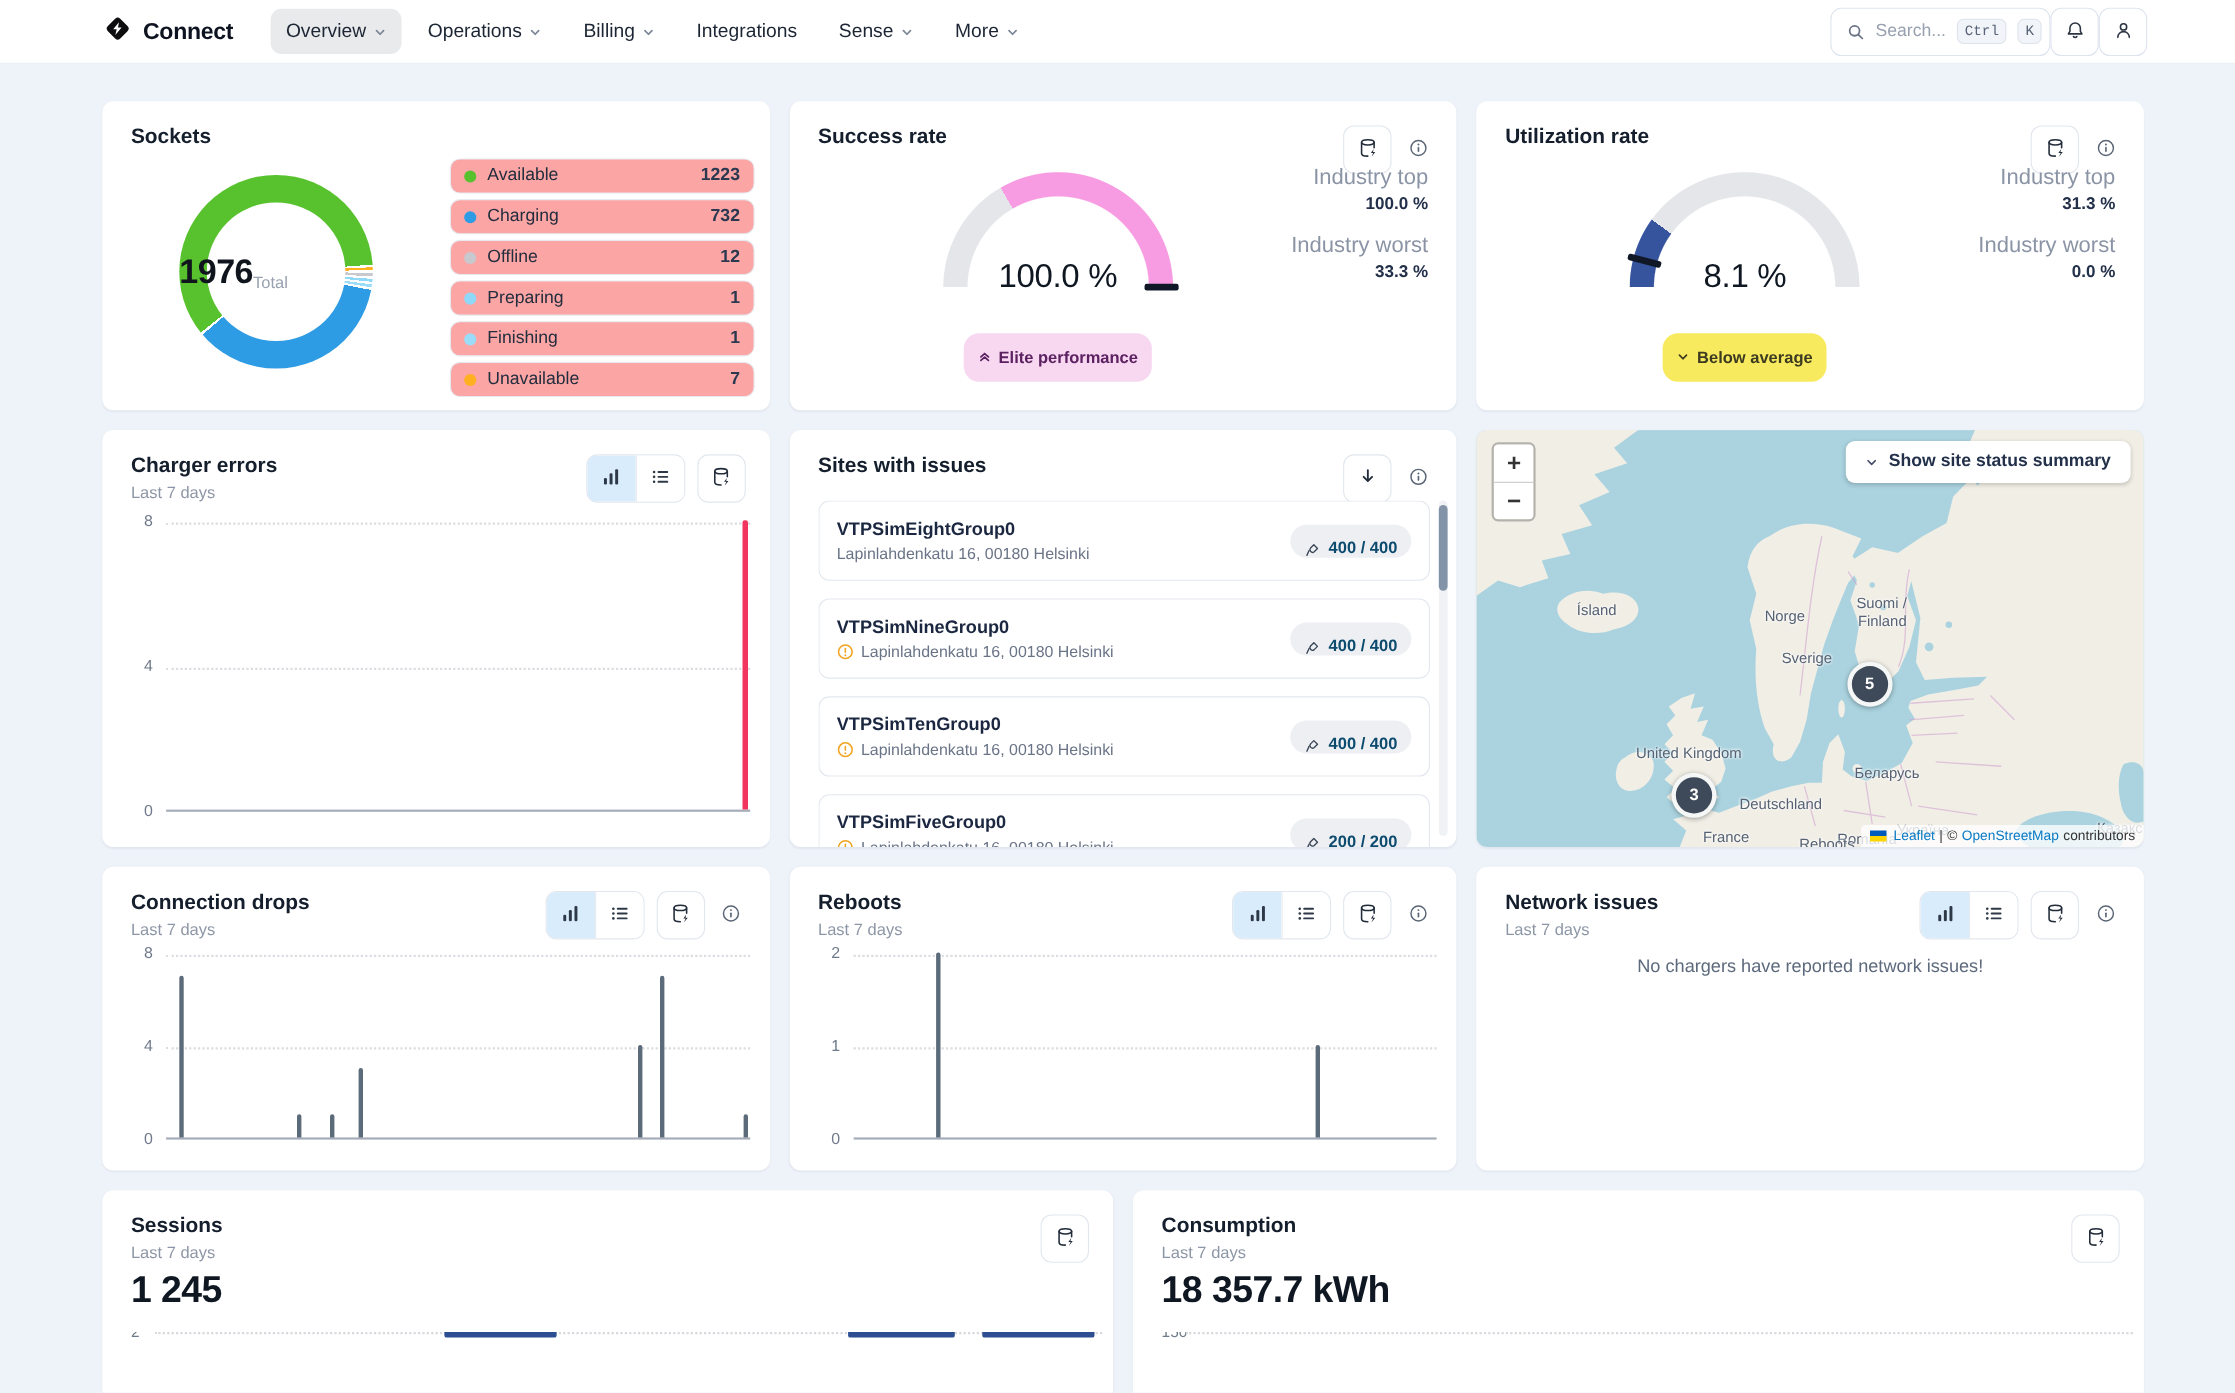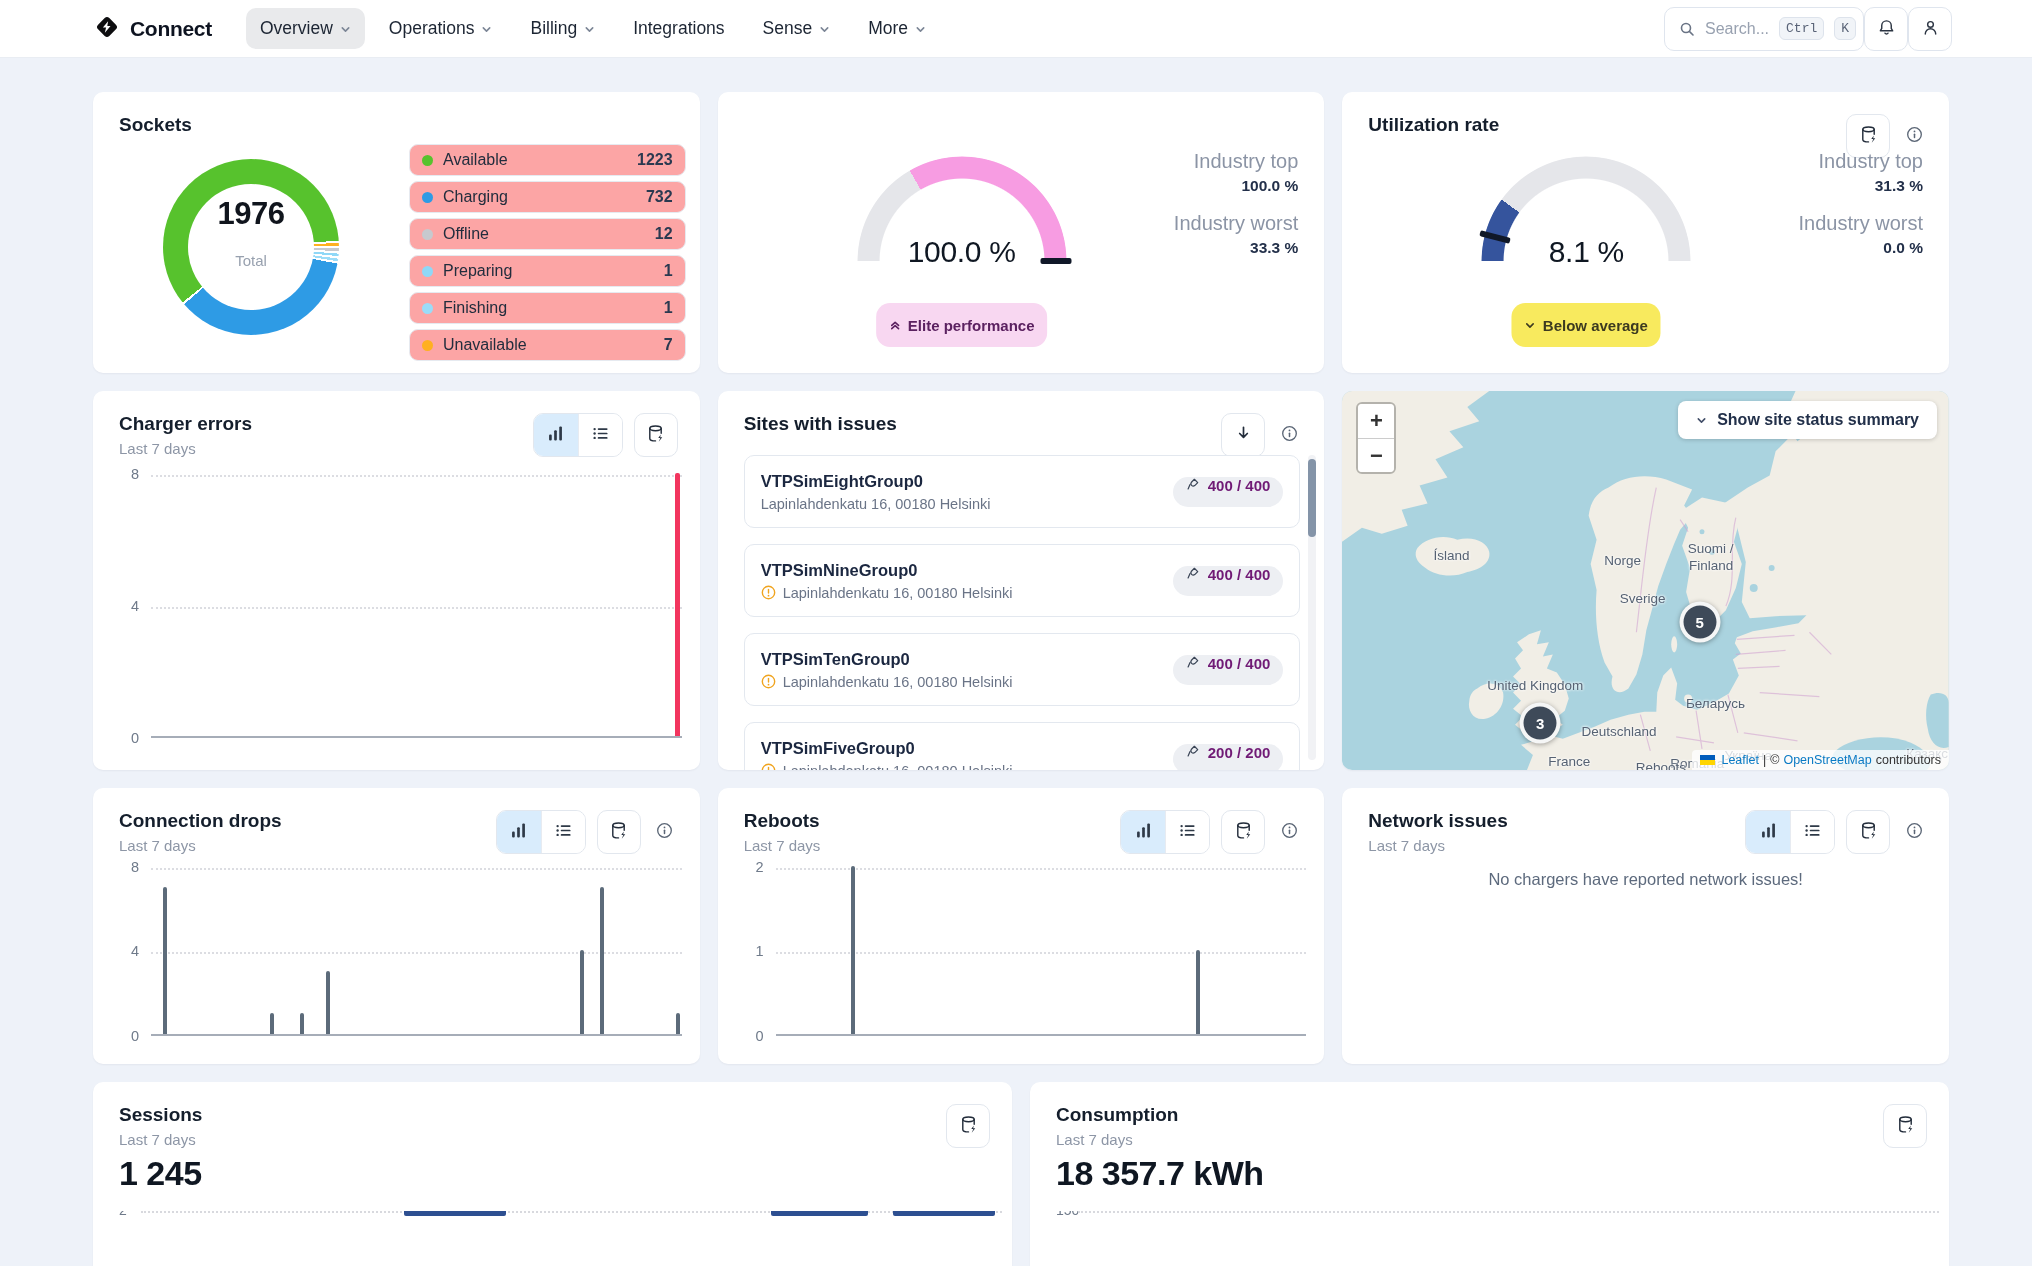--- a/index.html
+++ b/index.html
@@ -75,22 +75,22 @@
     border:none;background:transparent;color:#5a6în575;color:#5a6575;width:26px;height:44px;
     display:flex;align-items:center;justify-content:center;cursor:pointer;padding:0;
   }
   
   .donut{position:absolute;left:70px;top:67px;width:176px;height:176px;border-radius:50%;}
   .donut::after{
     content:"";position:absolute;left:25px;top:25px;right:25px;bottom:25px;
     background:#fff;border-radius:50%;
   }
   .donut-center{
-    position:absolute;left:70px;top:52px;width:176px;height:176px;
-    display:flex;flex-direction:column;align-items:center;justify-content:center;z-index:2;
+    position:absolute;left:70px;top:67px;width:176px;height:176px;
+    display:flex;flex-direction:row;align-items:center;justify-content:flex-start;z-index:2;
   }
   .donut-total{font-size:31px;font-weight:700;color:#10151d;letter-spacing:-0.5px;}
   .donut-total-label{font-size:15px;color:#98a1af;margin-top:20px;}
   .legend{position:absolute;left:316px;right:14px;top:52px;display:flex;flex-direction:column;gap:5px;}
   .legend-row{
     display:flex;align-items:center;gap:10px;height:30px;border:1px solid #e6eaf0;
     border-radius:9px;padding:0 12px;background:#fca5a5;
   }
   .legend-row .dot{width:11px;height:11px;border-radius:50%;flex:none;}
   .legend-row .l-label{font-size:16px;color:#222d3d;flex:1;}
@@ -133,22 +133,22 @@
   
   .sites-list{position:absolute;left:26px;right:24px;top:64px;bottom:0;overflow:hidden;}
   .site-row{
     height:53px;border:1px solid #e3e8ef;border-radius:10px;margin-bottom:16px;
     display:flex;align-items:center;justify-content:space-between;padding:9px 16px;
     background:#fff;cursor:pointer;
   }
   .site-name{font-size:16.5px;font-weight:600;color:#1b2740;}
   .site-addr{display:flex;align-items:center;gap:7px;font-size:14.5px;color:#6a7487;margin-top:5px;}
   .site-badge{
-    display:inline-flex;align-items:flex-start;gap:8px;background:#edeff3;border-radius:15px;
-    height:30px;padding:0 13px;font-size:15px;font-weight:600;color:#701a75;white-space:nowrap;
+    display:inline-flex;align-items:flex-end;gap:8px;background:#edeff3;border-radius:15px;
+    height:30px;padding:0 13px;font-size:15px;font-weight:600;color:#0c4a6e;white-space:nowrap;
   }
   .scrolltrack{position:absolute;right:8px;top:64px;bottom:10px;width:8px;border-radius:4px;background:#f1f2f5;}
   .scrollthumb{position:absolute;left:0;top:4px;width:8px;height:78px;border-radius:4px;background:#8494a8;cursor:grab;}
   
   .map-card{overflow:hidden;}
   .map-canvas{position:absolute;inset:0;cursor:grab;}
   .map-svg{position:absolute;inset:0;width:100%;height:100%;}
   .map-label{
     position:absolute;transform:translate(-50%,-50%);font-size:13.5px;color:#566273;
     white-space:nowrap;text-shadow:0 0 3px #fff, 0 0 3px #fff;z-index:2;
@@ -316,20 +316,39 @@
           </div>
           <div class="legend-row">
             <span class="dot" style="background:#ffb020"></span>
             <span class="l-label">Unavailable</span>
             <span class="l-val">7</span>
           </div>
         </div>
     </section>
 
     <section class="card">
+      <div class="card-head">
+        <div class="card-title">Success rate</div>
+        <div class="toolbar">
+          <button class="icon-btn">
+              <span><svg viewBox="0 0 20 20" width="19" height="19">
+                  <ellipse cx="10" cy="4.6" rx="6" ry="2.5" fill="none" stroke="currentColor" stroke-width="1.5"></ellipse>
+                  <path d="M4 4.6 V15.2 c0 1.5 2.7 2.6 6 2.6 M16 4.6 V9.8" fill="none" stroke="currentColor" stroke-width="1.5" stroke-linecap="round"></path>
+                  <path d="M15.6 11 L12.9 14.8 h2.2 L13.4 18.6 L17.1 13.9 h-2.2 Z" fill="currentColor"></path>
+                </svg></span>
+            </button>
+          <button class="info-plain">
+              <span><svg viewBox="0 0 18 18" width="17" height="17">
+                  <circle cx="9" cy="9" r="7.2" fill="none" stroke="currentColor" stroke-width="1.4"></circle>
+                  <circle cx="9" cy="5.7" r="0.95" fill="currentColor"></circle>
+                  <rect x="8.2" y="7.9" width="1.6" height="5" rx="0.8" fill="currentColor"></rect>
+                </svg></span>
+            </button>
+        </div>
+      </div>
       <div class="gauge">
         <div class="arc-clip">
             <div class="gauge-arc" style="background: conic-gradient(from 270deg, rgb(229, 230, 234) 0%, rgb(229, 230, 234) 16.65%, rgb(247, 156, 226) 16.65%, rgb(247, 156, 226) 50%, rgb(229, 230, 234) 50%, rgb(229, 230, 234) 50%, transparent 50%, transparent 100%);"></div>
           </div>
         <div class="gauge-tick" style="left: 199.5px; top: 105px; transform: translate(-50%, -50%) rotate(0deg);"></div>
         <div class="gauge-value">100.0 %</div>
       </div>
       <div class="perf-badge" style="background: rgb(248, 215, 241); color: rgb(91, 33, 96);">
         <span class="badge-ic"><svg viewBox="0 0 12 12" width="12" height="12">
               <path d="M2.6 6.4 L6 3.4 L9.4 6.4 M2.6 9.6 L6 6.6 L9.4 9.6" fill="none" stroke="currentColor" stroke-width="1.6" stroke-linecap="round" stroke-linejoin="round"></path>

